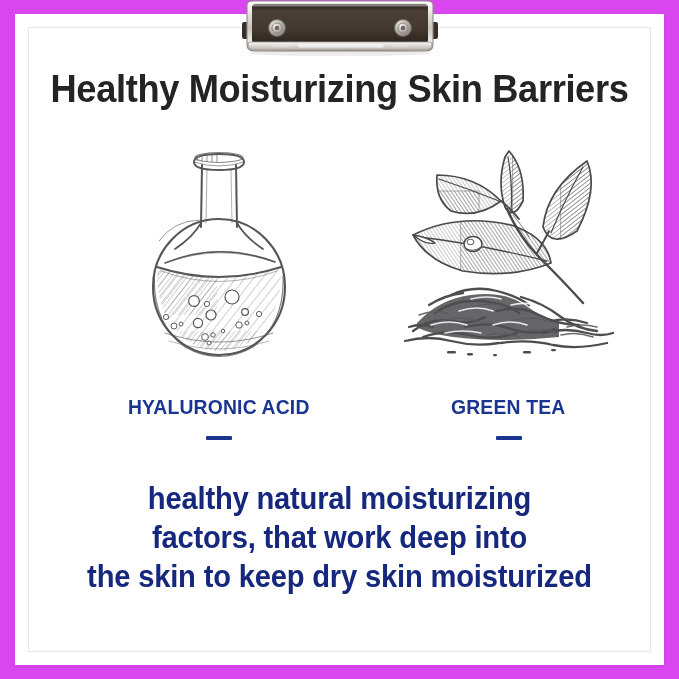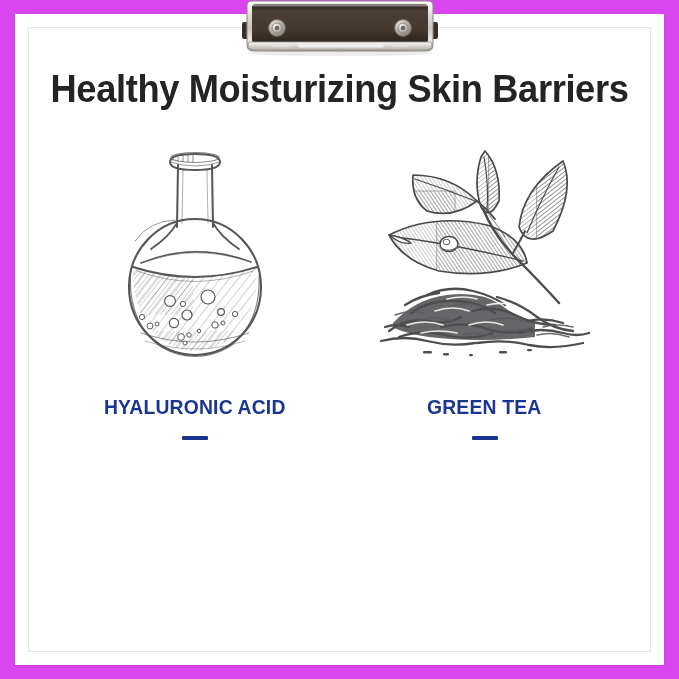--- a/index.html
+++ b/index.html
@@ -89,20 +89,21 @@
   
   .cols {
     position: absolute;
     left: 0;
     top: 104px;
     width: 623px;
     display: flex;
     flex-direction: row;
     align-items: flex-end;
     justify-content: center;
+    padding-left: 24px;
   }
   .col {
     width: 290px;
     display: flex;
     flex-direction: column;
     align-items: center;
   }
   .art {
     height: 240px;
     display: flex;
@@ -429,15 +430,20 @@
             </g>
           </svg>
         </div>
 
         <div class="ing-label">GREEN TEA</div>
         <div class="ing-rule"></div>
       </div>
 
     </div>
 
+    <div class="blurb">
+      <span class="ln">healthy natural moisturizing</span>
+      <span class="ln">factors, that work deep into</span>
+      <span class="ln">the skin to keep dry skin moisturized</span>
+    </div>
 
   </div>
 </div>
 
 </body></html>

